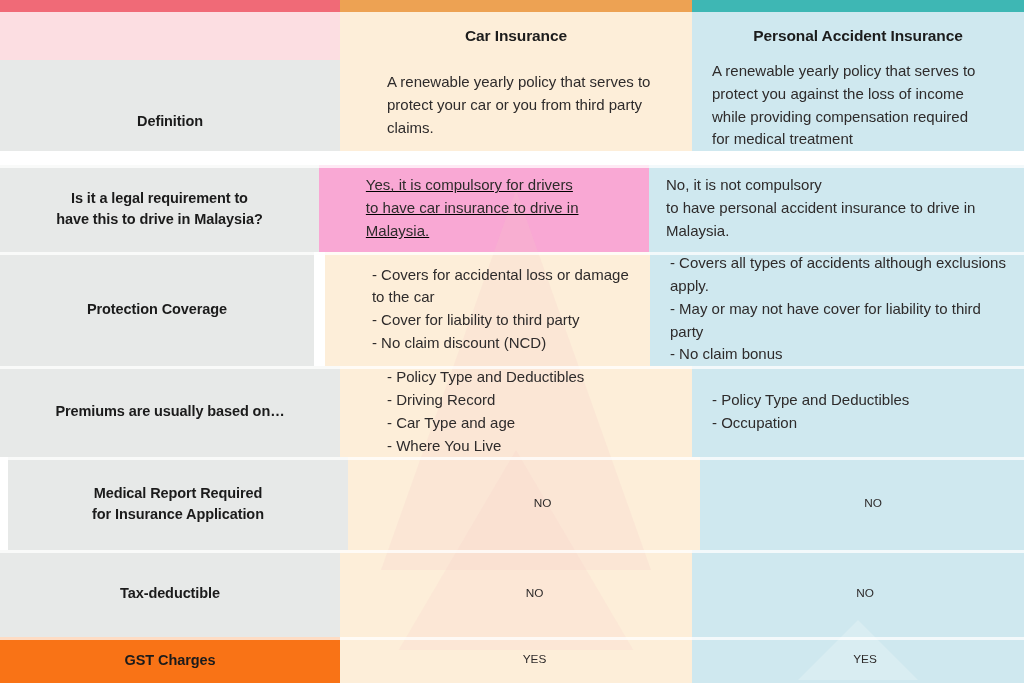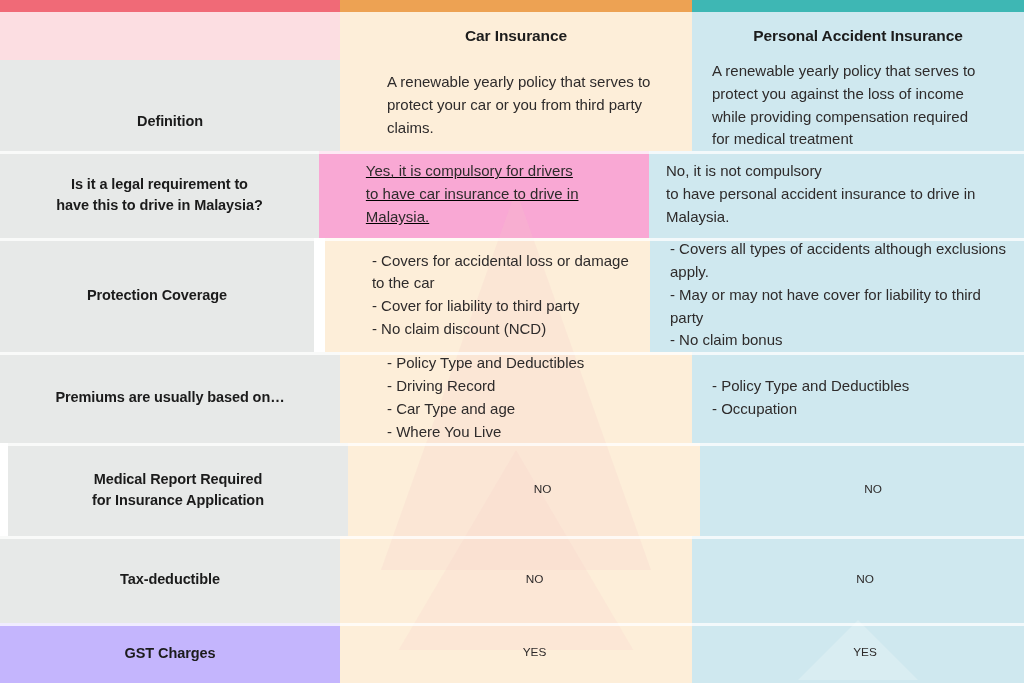--- a/index.html
+++ b/index.html
@@ -232,21 +232,21 @@
 protect your car or you from third party claims.</div>
       </div>
       <div class="t-cell c2" style="background: rgb(207, 232, 239);">
         <div class="cell-text" style="color: rgb(46, 43, 43);">A renewable yearly policy that serves to
 protect you against the loss of income
 while providing compensation required
 for medical treatment</div>
       </div>
     </div>
 
-    <div class="t-row" style="flex:0 0 87px;">
+    <div class="t-row" style="flex:0 0 87px;margin-top:14px;">
       <div class="t-cell c0" style="background: rgb(231, 233, 232);">
         <div class="row-label" style="white-space: pre-line; color: rgb(27, 27, 27);">Is it a legal requirement to
 have this to drive in Malaysia?</div>
       </div>
       <div class="t-cell c1" style="background: #f9a8d4; text-decoration: underline;">
         <div class="cell-text" style="color: rgb(46, 43, 43);">Yes, it is compulsory for drivers
 to have car insurance to drive in Malaysia.</div>
       </div>
       <div class="t-cell c2" style="background: rgb(207, 232, 239);">
         <div class="cell-text" style="color: rgb(46, 43, 43); padding-left: 17px;">No, it is not compulsory
@@ -305,21 +305,21 @@
       </div>
       <div class="t-cell c1" style="background: rgb(253, 238, 217);">
         <div class="cell-text centered" style="color: rgb(46, 43, 43);">NO</div>
       </div>
       <div class="t-cell c2" style="background: rgb(207, 232, 239);">
         <div class="cell-text centered" style="color: rgb(46, 43, 43);">NO</div>
       </div>
     </div>
 
     <div class="t-row" style="flex:1 1 auto;">
-      <div class="t-cell c0" style="background: #c4b5fd;">
+      <div class="t-cell c0" style="background: #f97316;">
         <div class="row-label" style="color: rgb(27, 27, 27);">GST Charges</div>
       </div>
       <div class="t-cell c1" style="background: rgb(253, 238, 217);">
         <div class="cell-text centered" style="color: rgb(46, 43, 43);">YES</div>
       </div>
       <div class="t-cell c2" style="background: rgb(207, 232, 239);">
         <div class="cell-text centered" style="color: rgb(46, 43, 43);">YES</div>
       </div>
     </div>
 

